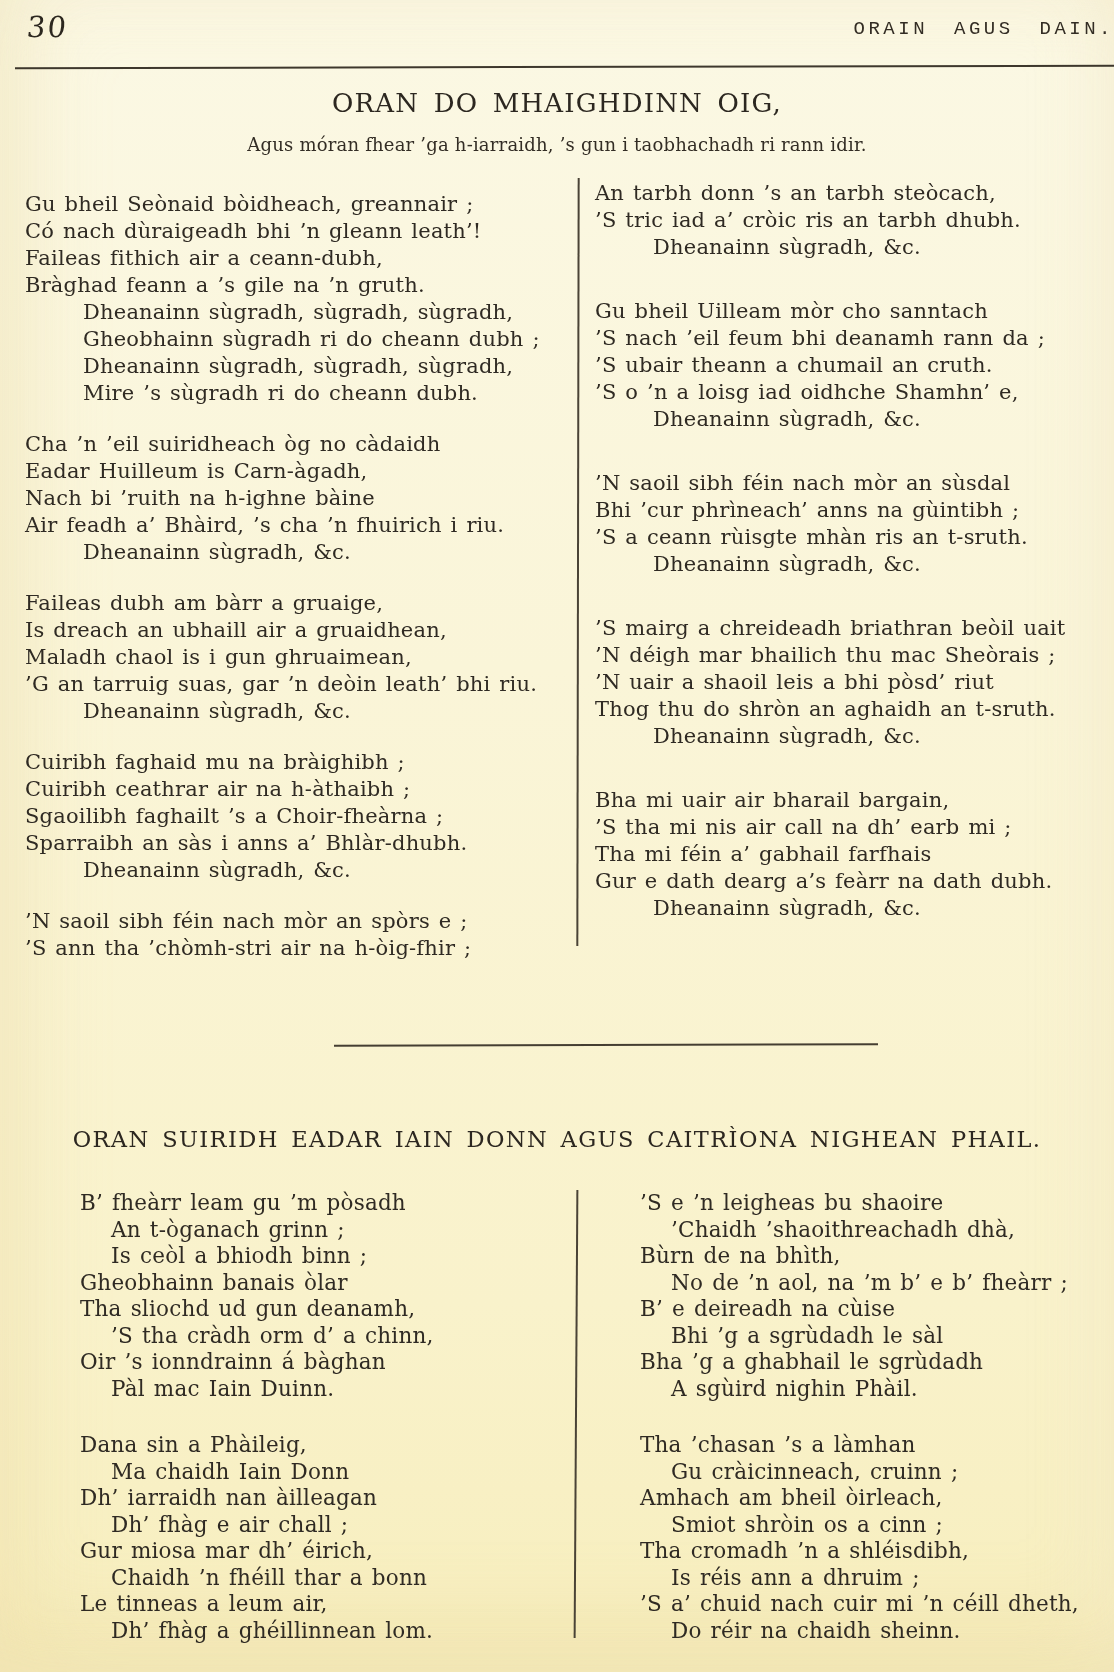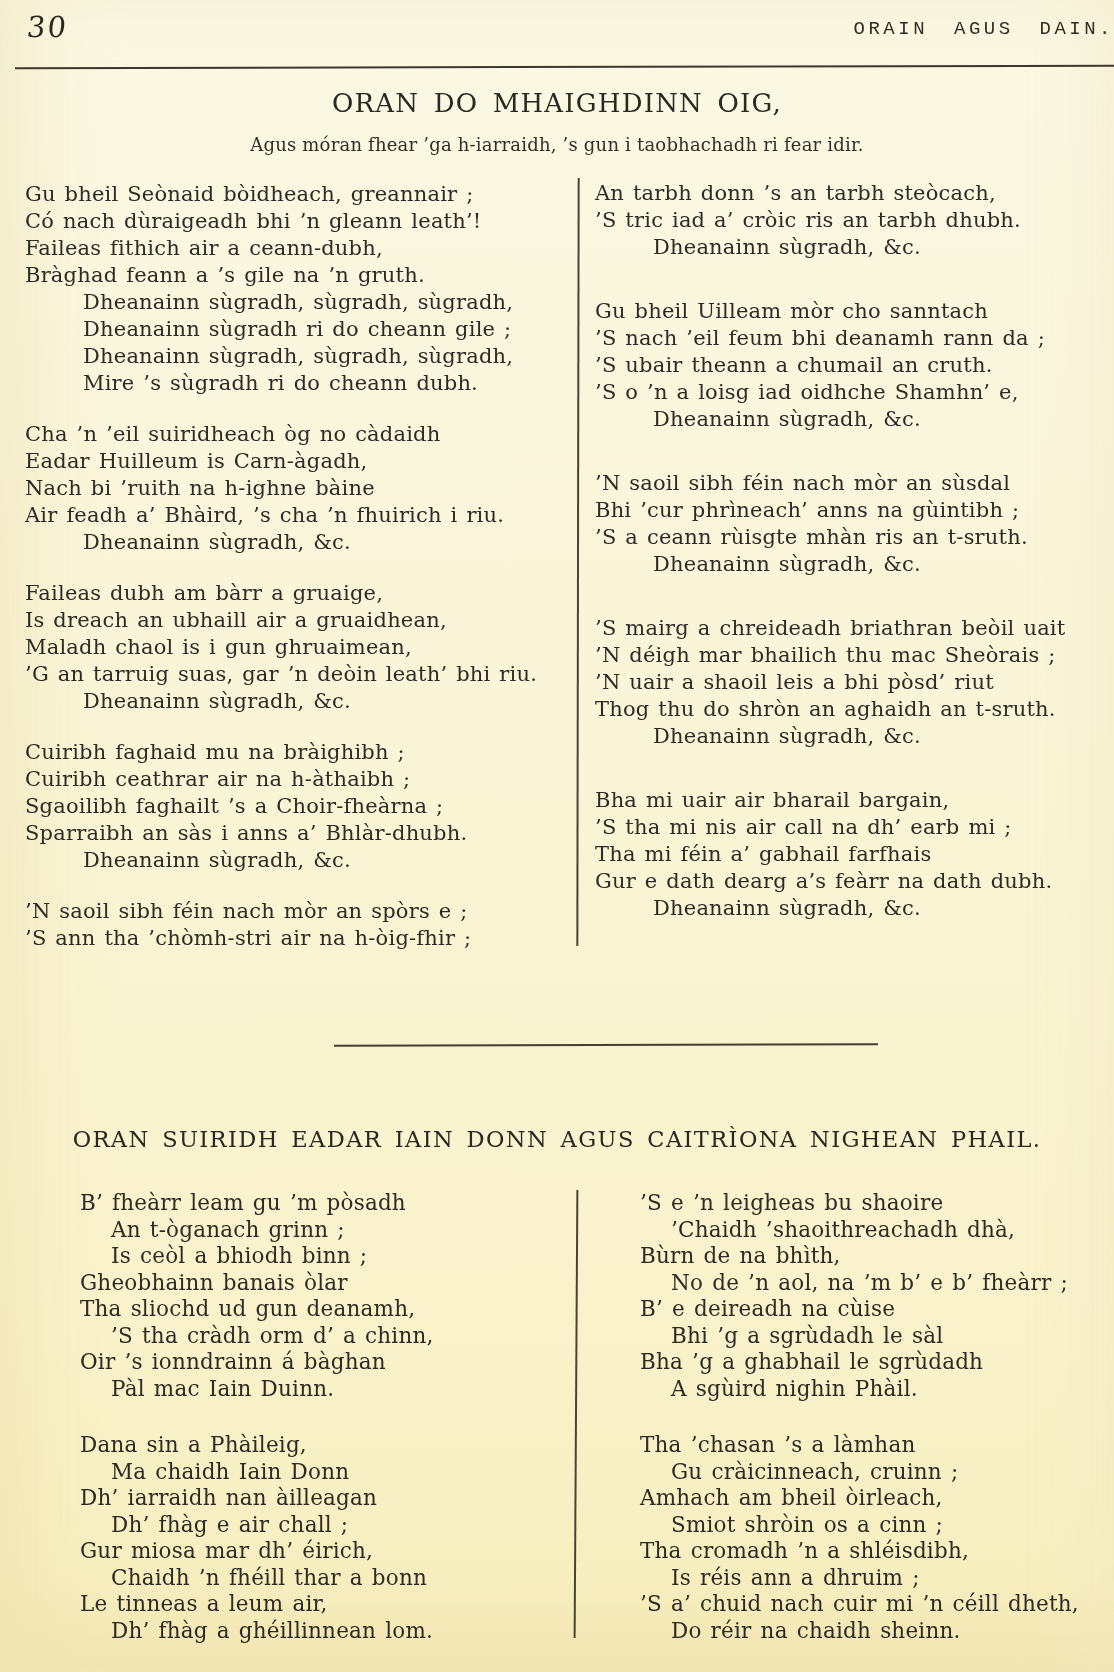--- a/index.html
+++ b/index.html
@@ -45,21 +45,21 @@
     text-align:center;
     font-size:18px; letter-spacing:0.2px;
     color:#332d25; white-space:nowrap;
   }
   .col { position:absolute; }
   .line { white-space:nowrap; letter-spacing:0.2px; word-spacing:2px; }
   .poem1 .line { font-size:21px; line-height:27px; }
   .poem1 .stanza { margin-bottom:24px; }
   .poem1.col-right1 .stanza { margin-bottom:37px; }
   .poem1 .ind { padding-left:58px; }
-  .col-left1  { left:25px;  top:181px; width:540px; }
+  .col-left1  { left:25px;  top:191px; width:540px; }
   .col-right1 { left:595px; top:180px; width:515px; }
   .vdivider { position:absolute; width:2px; background:#4a4336; }
   .vdiv1 { left:577px; top:178px; height:768px; transform:rotate(0.1deg); }
   .vdiv2 { left:575px; top:1190px; height:448px; transform:rotate(0.35deg); }
   .section-rule {
     position:absolute; left:334px; top:1044px; width:544px; height:2px;
     background:#453e31; transform:rotate(-0.15deg);
   }
   .title2 {
     position:absolute; left:0; right:0; top:1126px;
@@ -76,30 +76,30 @@
 </head>
 <body>
 
 <div class="page">
 
   <div class="pagenum">30</div>
   <div class="running-header">ORAIN AGUS DAIN.</div>
   <div class="top-rule"></div>
 
   <div class="title1">ORAN DO MHAIGHDINN OIG,</div>
-  <div class="subtitle1">Agus móran fhear ’ga h-iarraidh, ’s gun i taobhachadh ri fear idir.</div>
+  <div class="subtitle1">Agus móran fhear ’ga h-iarraidh, ’s gun i taobhachadh ri rann idir.</div>
 
   <div class="col poem1 col-left1">
       <div class="stanza">
         <div class="line">Gu bheil Seònaid bòidheach, greannair ;</div>
         <div class="line">Có nach dùraigeadh bhi ’n gleann leath’!</div>
         <div class="line">Faileas fithich air a ceann-dubh,</div>
         <div class="line">Bràghad feann a ’s gile na ’n gruth.</div>
         <div class="line ind">Dheanainn sùgradh, sùgradh, sùgradh,</div>
-        <div class="line ind">Dheanainn sùgradh ri do cheann gile ;</div>
+        <div class="line ind">Gheobhainn sùgradh ri do cheann dubh ;</div>
         <div class="line ind">Dheanainn sùgradh, sùgradh, sùgradh,</div>
         <div class="line ind">Mire ’s sùgradh ri do cheann dubh.</div>
       </div>
       <div class="stanza">
         <div class="line">Cha ’n ’eil suiridheach òg no càdaidh</div>
         <div class="line">Eadar Huilleum is Carn-àgadh,</div>
         <div class="line">Nach bi ’ruith na h-ighne bàine</div>
         <div class="line">Air feadh a’ Bhàird, ’s cha ’n fhuirich i riu.</div>
         <div class="line ind">Dheanainn sùgradh, &amp;c.</div>
       </div>

